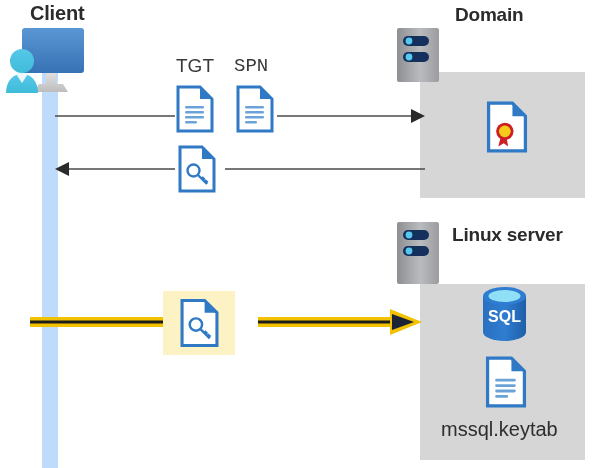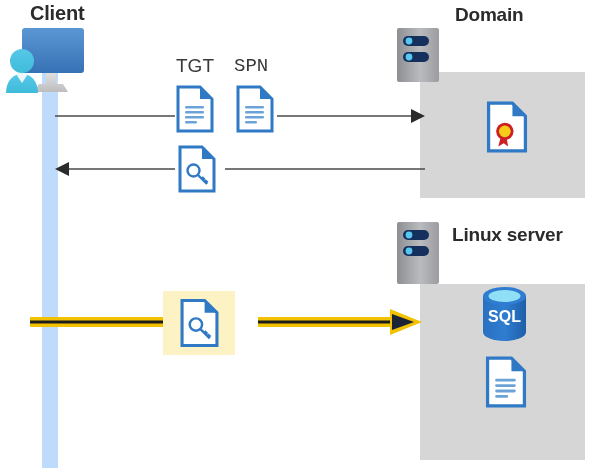--- a/index.html
+++ b/index.html
@@ -207,14 +207,15 @@
 
   <svg class="abs icon" style="left:485px;top:356px;" width="42" height="52" viewBox="0 0 38 48">
     <path d="M2 2 h22 l12 12 v32 h-34 z" fill="#ffffff" stroke="#2f79c5" stroke-width="3"></path>
     <path d="M24 2 l12 12 h-12 z" fill="#2f79c5"></path>
     <rect x="9" y="21" width="19" height="2.6" rx="1.3" fill="#6ba3d8"></rect>
     <rect x="9" y="26" width="19" height="2.6" rx="1.3" fill="#6ba3d8"></rect>
     <rect x="9" y="31" width="19" height="2.6" rx="1.3" fill="#6ba3d8"></rect>
     <rect x="9" y="36" width="12" height="2.6" rx="1.3" fill="#6ba3d8"></rect>
   </svg>
 
+  <div class="abs" id="keytab-label">mssql.keytab</div>
 
 </div>
 
 </body></html>

